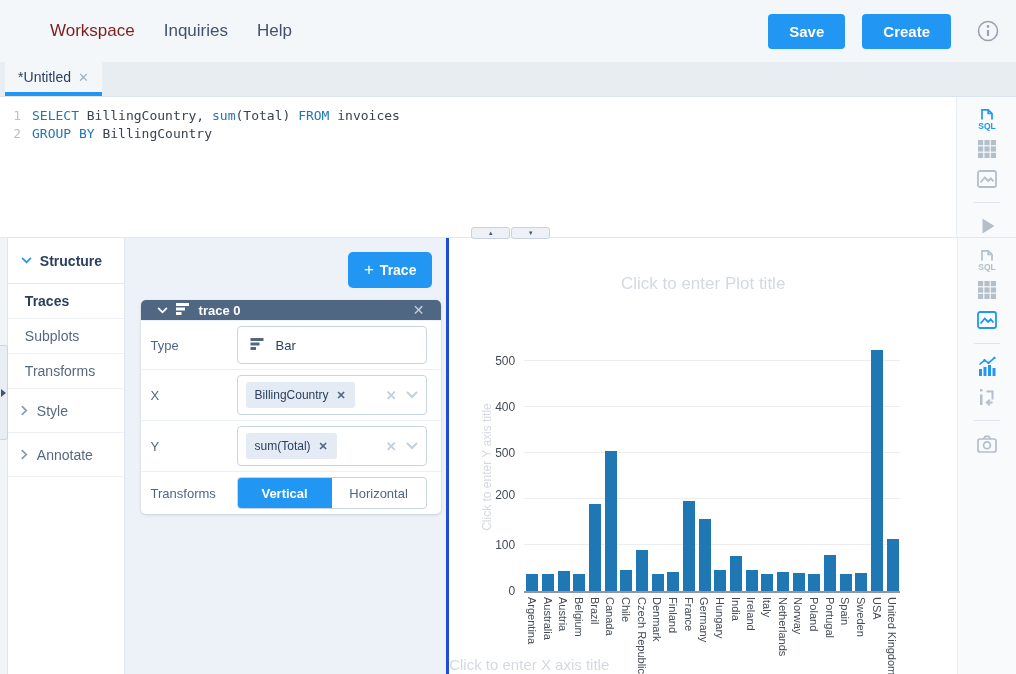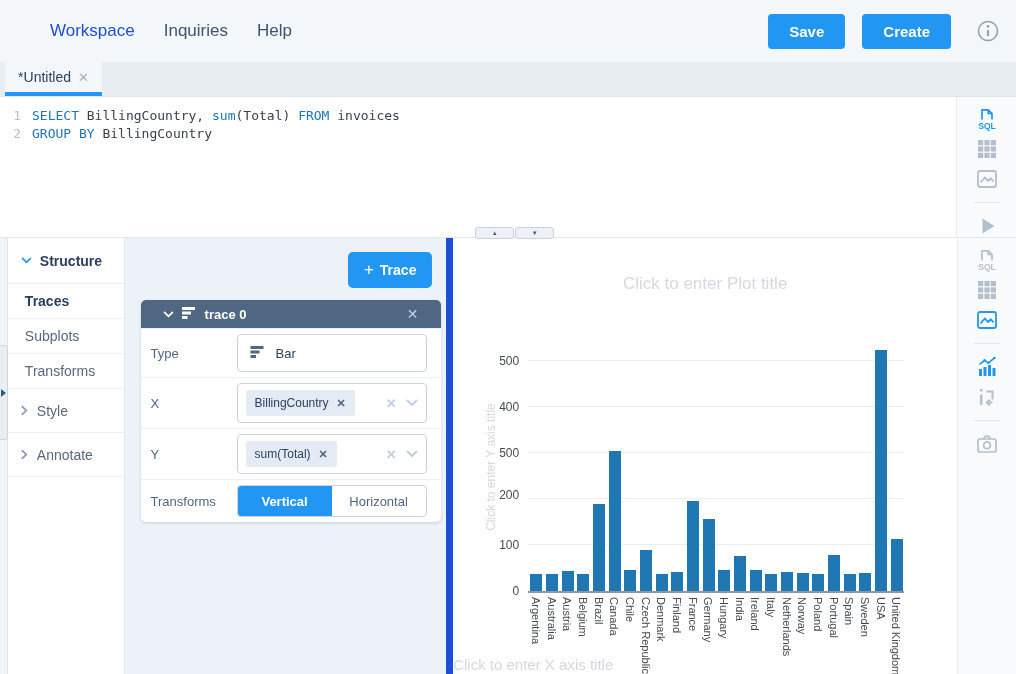--- a/index.html
+++ b/index.html
@@ -3,21 +3,21 @@
 <meta charset="utf-8">
 <style>
   * { box-sizing: border-box; margin: 0; padding: 0; }
   html,body { width:1016px; height:674px; overflow:hidden; }
   body { font-family:"Liberation Sans", sans-serif; background:#fff; color:#2a3f5f; }
 
   
   .navbar { height:62px; background:#f4f7fa; display:flex; align-items:center; justify-content:space-between; padding:0 16px 0 50px; }
   .nav-links { display:flex; gap:29px; font-size:17px; color:#42526e; }
   .nav-link { cursor:pointer; }
-  .nav-link.active { color:#1d4ed8; }
+  .nav-link.active { color:#7f1d1d; }
   .nav-right { display:flex; align-items:center; gap:17px;padding-left:40px; }
   .btn-primary { background:#2196f3; color:#fff; border:none; border-radius:4px; font-size:15px; font-weight:bold; padding:9px 21px; font-family:inherit; cursor:pointer; }
   .info-icon { width:24px; height:24px; color:#98a2b3; margin-left:8px; }
   .info-icon svg { width:100%; height:100%; }
 
   
   .tabbar { height:35px; background:#e8edf2; display:flex; align-items:stretch; padding-left:5px; border-bottom:1px solid #dde4ec; }
   .tab { width:97px; background:#f4f7fa; display:flex; align-items:center; justify-content:center; gap:7px; font-size:14px; color:#2a3f5f; border-bottom:4px solid #2196f3; cursor:pointer; }
   .tab-close { color:#9fb0c4; font-size:13px; cursor:pointer; }
 
@@ -49,40 +49,40 @@
   .chev svg { display:block; width:11px; height:7px; }
   .structure-item { min-height:35px; display:flex; align-items:center; padding-left:17px; font-size:14px; color:#57687f; border-bottom:1px solid #edf1f6; gap:7px; cursor:pointer; }
   .structure-item.tall { min-height:44px; padding-left:11px; }
   .structure-item.active { color:#2a3f5f; font-weight:bold;align-items:center; }
 
   
   .controls-panel { width:328px; background:#edf2f8; position:relative; }
   .add-trace-btn { position:absolute; top:14px; right:14px; width:84px; height:36px; background:#2196f3; color:#fff; border:none; border-radius:5px; font-size:14px; font-weight:bold; display:flex; align-items:center; justify-content:center; gap:6px; font-family:inherit; cursor:pointer; }
   .add-trace-btn .plus { font-size:17px; font-weight:normal; }
   .trace-card { position:absolute; left:16px; top:62px; width:300px; background:#fff; border-radius:5px; box-shadow:0 1px 3px rgba(80,103,132,.25); }
-  .trace-header { height:28px; background:#506784; border-radius:5px 5px 0 0; display:flex; align-items:center; padding:0 22px; color:#fff; font-size:13px; font-weight:bold; gap:8px; cursor:pointer; }
+  .trace-header { height:20px; background:#506784; border-radius:5px 5px 0 0; display:flex; align-items:center; padding:0 16px; color:#fff; font-size:13px; font-weight:bold; gap:8px; cursor:pointer; }
   .trace-close { margin-left:auto; color:#c6d1e0; font-size:14px; font-weight:normal; cursor:pointer; }
   .trace-row { display:flex; align-items:center; padding:5px 14px 5px 8px; border-top:1px solid #ebf0f6; }
   .trace-row:first-of-type { border-top:none; }
   .trace-label { width:88px; font-size:13px; color:#506784; padding-left:2px; flex:0 0 auto; }
   .trace-control { flex:1; }
   .dropdown { height:38px; border:1px solid #c9d4e3; border-radius:4px; background:#fff; display:flex; align-items:center; gap:10px; padding:0 12px; font-size:13px; color:#2a3f5f; cursor:pointer; }
   .multi-select { height:40px; border:1px solid #c9d4e3; border-radius:4px; background:#fff; display:flex; align-items:center; padding:0 8px; cursor:pointer; }
   .tag { background:#e4ebf5; border-radius:3px; font-size:12px; color:#2a3f5f; padding:6px 9px; display:flex; align-items:center; gap:8px; }
   .tag-close { color:#506784; font-size:11px; font-weight:bold; cursor:pointer; }
   .select-actions { margin-left:auto; display:flex; align-items:center; gap:9px; color:#c3cfdf; }
   .clear-x { font-size:13px; font-weight:bold; cursor:pointer; }
   .dd-chev { width:12px; height:8px; cursor:pointer; }
   .dd-chev svg { display:block; }
   .seg-control { display:flex; height:32px; border:1px solid #c9d4e3; border-radius:4px; overflow:hidden; background:#fff; }
   .seg-btn { flex:1; display:flex; align-items:center; justify-content:center; font-size:13px; color:#506784; cursor:pointer; }
   .seg-btn.selected { background:#2196f3; color:#fff; font-weight:bold; }
 
   
-  .plot-panel { width:521px; background:#fff; position:relative; border-left:7px solid #1d4ed8; }
+  .plot-panel { width:521px; background:#fff; position:relative; border-left:3px solid #1d4ed8; }
   .panel-btns { position:absolute; top:-11px; left:22px; display:flex; gap:1px; z-index:6; }
   .panel-btn { width:39px; height:12px; background:#edf1f7; border:1px solid #c7d2e0; border-radius:3px; display:flex; align-items:center; justify-content:center; font-size:6px; color:#3c5a76; cursor:pointer; line-height:1; }
   .plot-title { position:absolute; top:36px; left:0; width:100%; text-align:center; font-size:17px; color:#d4d9e0; cursor:text; }
   .y-title-wrap { position:absolute; left:26px; top:102px; width:24px; height:253px; display:flex; align-items:center; justify-content:center; }
   .y-title { transform:rotate(-90deg); white-space:nowrap; font-size:12px; color:#d4d9e0; cursor:text; }
   .chart-box { position:absolute; left:75px; top:102px; width:376px; height:253px; border-bottom:2px solid #8e969f; }
   .gridline { position:absolute; left:0; width:100%; height:1px; background:#ebedf0; }
   .tick-label { position:absolute; right:calc(100% + 9px); transform:translateY(50%); font-size:12px; color:#444b54; white-space:nowrap; }
   .bar { position:absolute; bottom:0; width:12px; background:#1f77b4; }
   .x-label { position:absolute; top:calc(100% + 6px); writing-mode:vertical-rl; font-size:11px; line-height:1; color:#444b54; height:77px; overflow:hidden; white-space:nowrap; z-index:2; }

